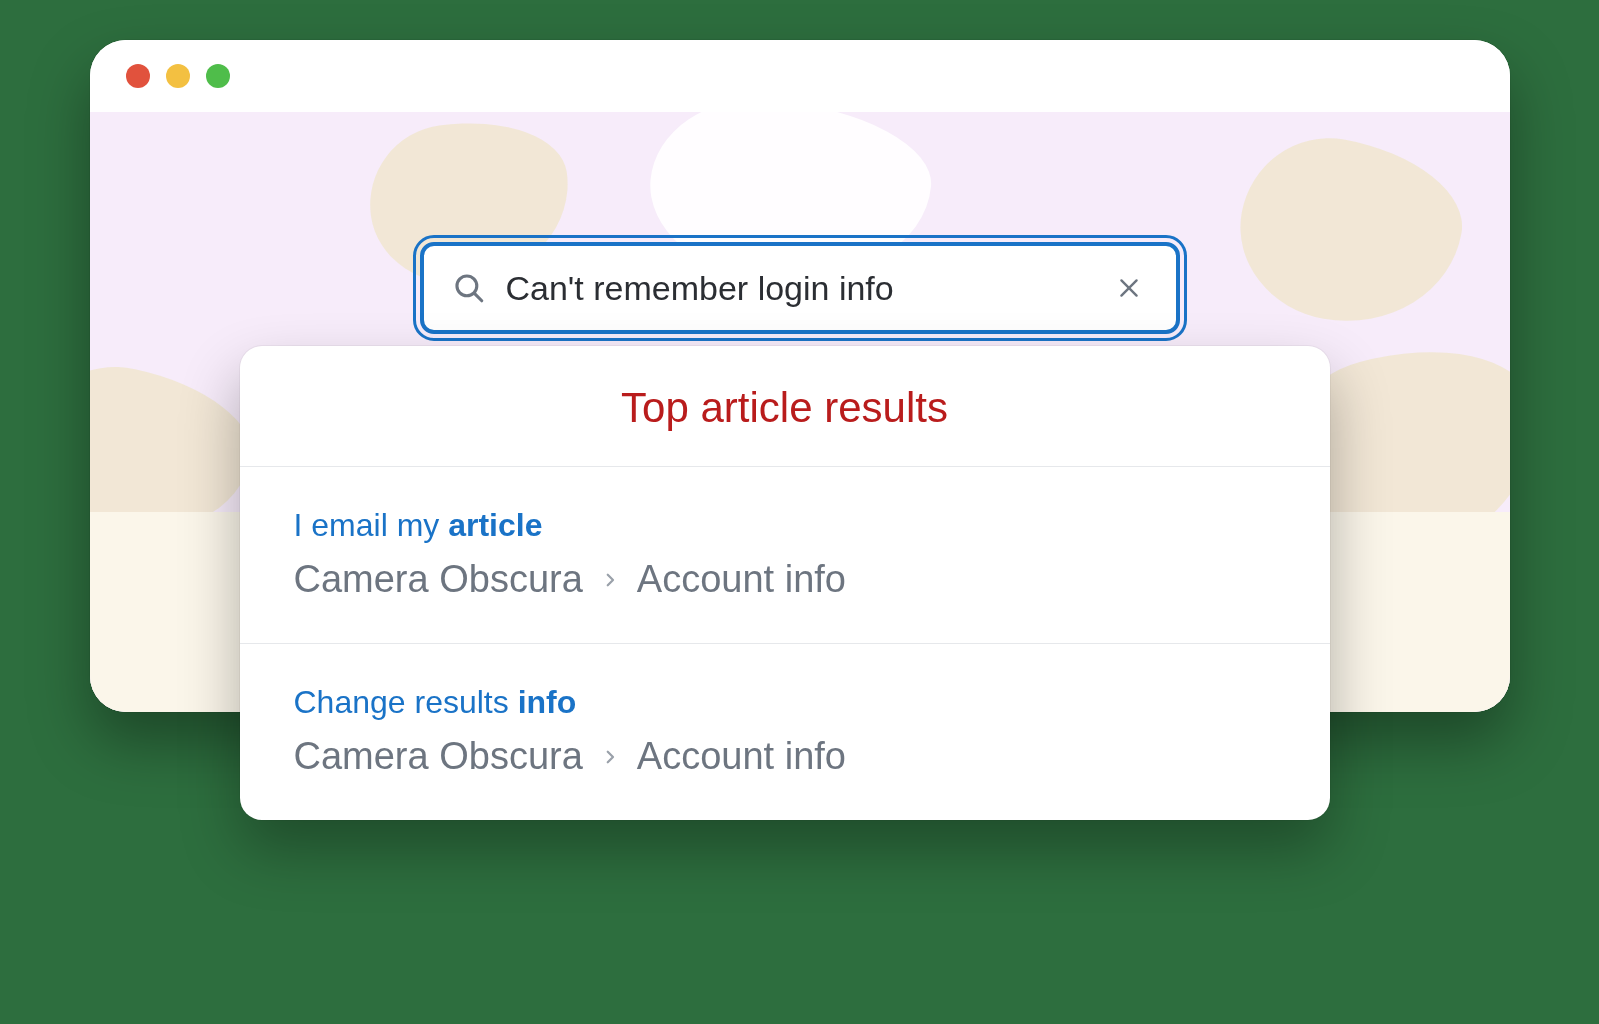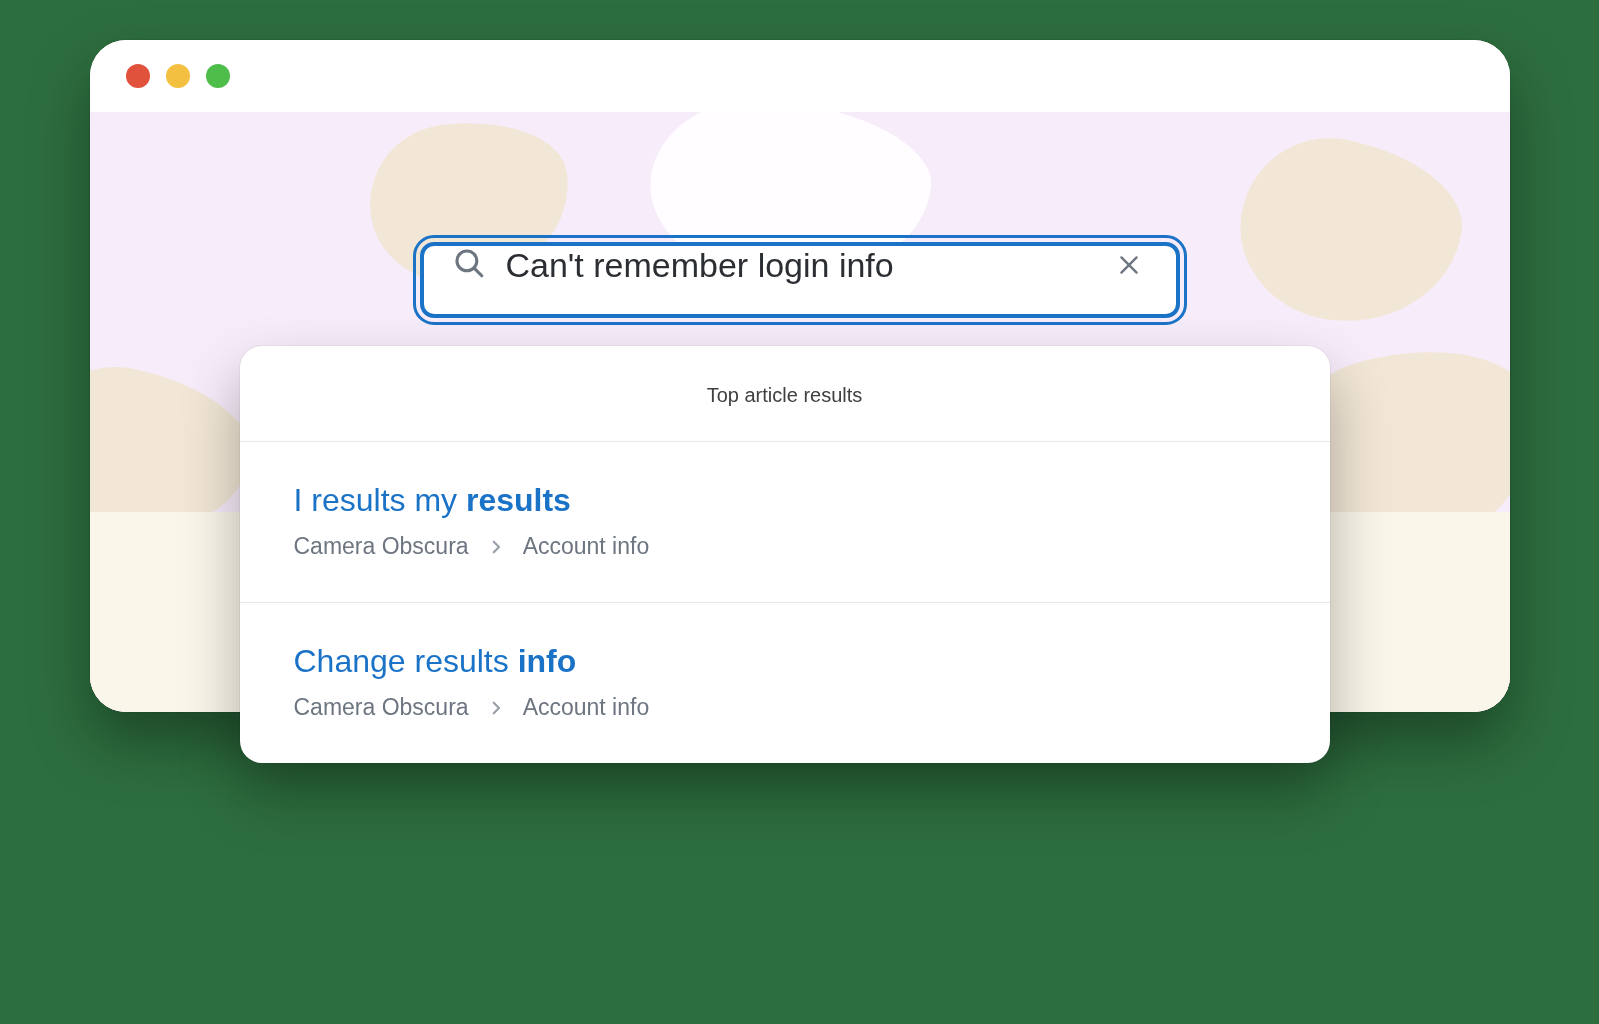--- a/index.html
+++ b/index.html
@@ -64,27 +64,27 @@
   }
   .search-wrap {
     position: absolute;
     top: 130px;
     left: 50%;
     transform: translateX(-50%);
     width: 760px;
   }
   .search-box {
     display: flex;
-    align-items: flex-start;
+    align-items: center;
     background: #fff;
     border: 4px solid #1a73c7;
     outline: 3px solid #1a73c7;
     outline-offset: 4px;
     border-radius: 14px;
-    height: 76px;
+    height: 92px;
     padding: 0 28px;
     gap: 20px;
   }
   .search-icon svg { width: 34px; height: 34px; display:block; }
   .search-input {
     flex: 1;
     border: none;
     outline: none;
     font-size: 34px;
     color: #2b2e33;
@@ -103,40 +103,40 @@
     left: 150px;
     width: 1090px;
     background: #fff;
     border-radius: 22px;
     box-shadow: 0 30px 60px rgba(0,0,0,0.30), 0 0 0 1px rgba(0,0,0,0.04);
     overflow: hidden;
     z-index: 5;
   }
   .dropdown-header {
     text-align: center;
-    font-size: 20px;
-    color: #404040;
+    font-size: 42px;
+    color: #b91c1c;
     padding: 38px 20px 34px;
     border-bottom: 1px solid #e6e8eb;
   }
   .result-item {
     padding: 40px 54px 42px;
     border-bottom: 1px solid #e6e8eb;
     cursor: pointer;
   }
   .result-item:last-child { border-bottom: none; }
   .result-title {
     font-size: 32px;
     color: #1a73c7;
     margin-bottom: 14px;
     font-weight: 400;
   }
   .result-title .hl { font-weight: 700; }
   .result-crumb {
-    font-size: 23px;
+    font-size: 38px;
     color: #6d7580;
     display: flex;
     align-items: center;
     gap: 18px;
   }
   .crumb-sep svg { width: 18px; height: 18px; display:block; }
 </style>
 </head>
 <body>
 
@@ -178,21 +178,21 @@
         </button>
       </div>
     </div>
   </div>
 
   <div class="dropdown">
     <div class="dropdown-header">Top article results</div>
 
     <div class="result-item">
       <div class="result-title">
-        <span>I results my </span><span class="hl">results</span>
+        <span>I email my </span><span class="hl">article</span>
       </div>
       <div class="result-crumb">
         <span>Camera Obscura</span>
         <span class="crumb-sep">
           <svg viewBox="0 0 24 24" fill="none" stroke="#9aa1aa" stroke-width="3" stroke-linecap="round" stroke-linejoin="round">
               <polyline points="9 5 16 12 9 19"></polyline>
             </svg>
         </span>
         <span>Account info</span>
       </div>

